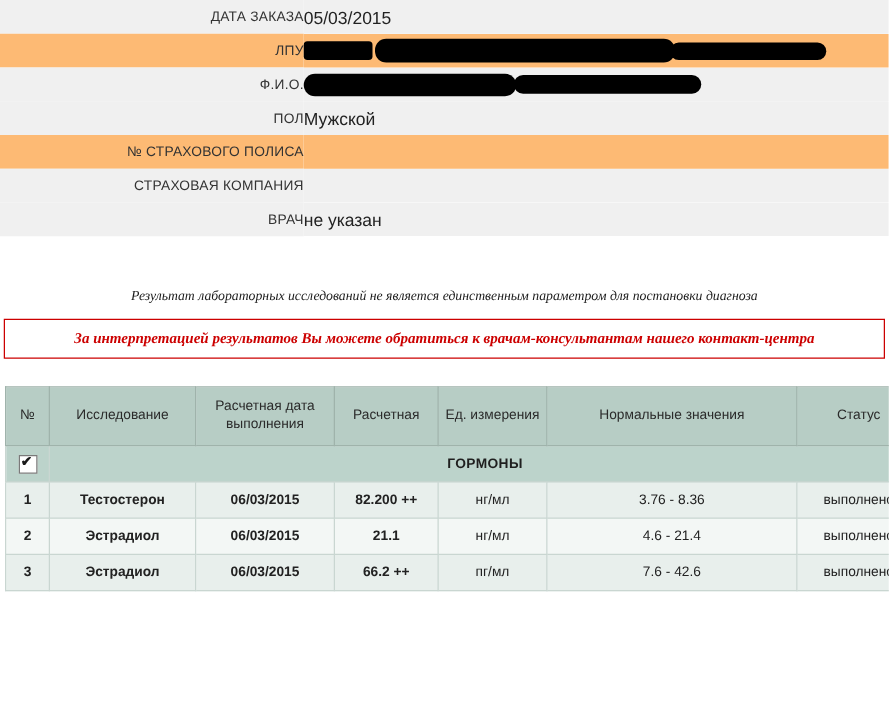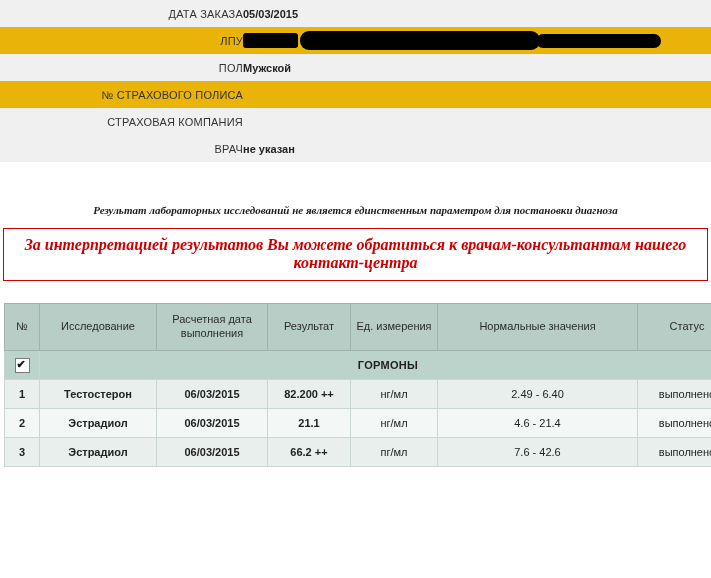--- a/index.html
+++ b/index.html
@@ -27,41 +27,40 @@
     border-collapse: collapse;
     table-layout: fixed;
   }
   .info-table tr {
     height: 27px;
   }
   .info-table tr.odd td {
     background: #f0f0f0;
   }
   .info-table tr.even td {
-    background: #eab308;
+    background: #fdba74;
   }
   .info-table td {
     padding: 0;
     vertical-align: middle;
   }
   .info-label {
     width: 243px;
     text-align: right;
     padding-right: 8px;
     font-size: 11px;
     color: #333333;
     letter-spacing: 0.2px;
     white-space: nowrap;
   }
   .info-value {
     padding-left: 7px;
-    font-size: 11px;
+    font-size: 14px;
     color: #222222;
     position: relative;
-    font-weight: bold;
   }
   .redacted {
     display: inline-block;
     background: #000000;
     border-radius: 9px;
     vertical-align: middle;
   }
   .redact-1a { width: 55px; height: 15px; border-radius: 3px; }
   .redact-1b { width: 240px; height: 19px; margin-left: 2px; }
   .redact-1c { width: 125px; height: 14px; margin-left: -4px; }
@@ -70,36 +69,36 @@
 
   
   .notice-area {
     margin-top: 42px;
     width: 711px;
     text-align: center;
   }
   .notice-plain {
     font-family: "Liberation Serif", serif;
     font-style: italic;
-    font-weight: bold;
+    font-weight: normal;
     font-size: 11px;
     color: #1a1a1a;
     padding-bottom: 12px;
   }
   .notice-box {
     margin: 0 3px;
     border: 1px solid #cc0000;
     padding: 7px 4px 8px 4px;
     background: #ffffff;
   }
   .notice-box-text {
     font-family: "Liberation Serif", serif;
     font-style: italic;
     font-weight: bold;
-    font-size: 16px;
+    font-size: 12px;
     color: #cc0000;
   }
 
   
   .results-wrap {
     margin-top: 22px;
     padding: 0 4px;
   }
   .results-table {
     width: 703px;
@@ -177,20 +176,26 @@
         <td class="info-label">ДАТА ЗАКАЗА</td>
         <td class="info-value">05/03/2015</td>
       </tr>
       <tr class="even">
         <td class="info-label">ЛПУ</td>
         <td class="info-value">
           <span class="redacted redact-1a"></span><span class="redacted redact-1b"></span><span class="redacted redact-1c"></span>
         </td>
       </tr>
       <tr class="odd">
+        <td class="info-label">Ф.И.О.</td>
+        <td class="info-value">
+          <span class="redacted redact-2a"></span><span class="redacted redact-2b"></span>
+        </td>
+      </tr>
+      <tr class="odd">
         <td class="info-label">ПОЛ</td>
         <td class="info-value">Мужской</td>
       </tr>
       <tr class="even">
         <td class="info-label">№ СТРАХОВОГО ПОЛИСА</td>
         <td class="info-value"></td>
       </tr>
       <tr class="odd">
         <td class="info-label">СТРАХОВАЯ КОМПАНИЯ</td>
         <td class="info-value"></td>
@@ -209,41 +214,41 @@
     </div>
   </div>
 
   <div class="results-wrap">
     <table class="results-table">
       <thead>
         <tr>
           <th style="width:28px">№</th>
           <th style="width:110px">Исследование</th>
           <th style="width:104px">Расчетная дата выполнения</th>
-          <th style="width:76px">Результат</th>
+          <th style="width:76px">Расчетная</th>
           <th style="width:80px">Ед. измерения</th>
           <th style="width:193px">Нормальные значения</th>
           <th style="width:92px">Статус</th>
         </tr>
       </thead>
       <tbody>
         <tr class="group-row">
           <td>
             <span class="checkbox"></span>
           </td>
           <td colspan="6">ГОРМОНЫ</td>
         </tr>
 
         <tr class="data-row">
           <td class="c-num">1</td>
           <td class="c-test">Тестостерон</td>
           <td class="c-date">06/03/2015</td>
           <td class="c-value">82.200 ++</td>
           <td class="c-unit">нг/мл</td>
-          <td class="c-norm">2.49 - 6.40</td>
+          <td class="c-norm">3.76 - 8.36</td>
           <td class="c-status">выполнено</td>
         </tr>
 
         <tr class="data-row alt">
           <td class="c-num">2</td>
           <td class="c-test">Эстрадиол</td>
           <td class="c-date">06/03/2015</td>
           <td class="c-value">21.1</td>
           <td class="c-unit">нг/мл</td>
           <td class="c-norm">4.6 - 21.4</td>

